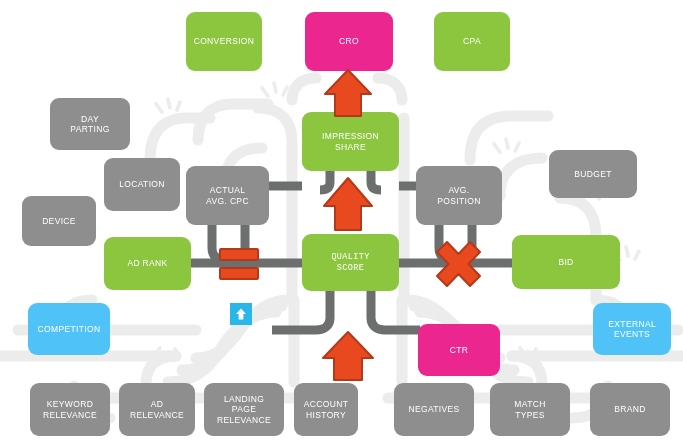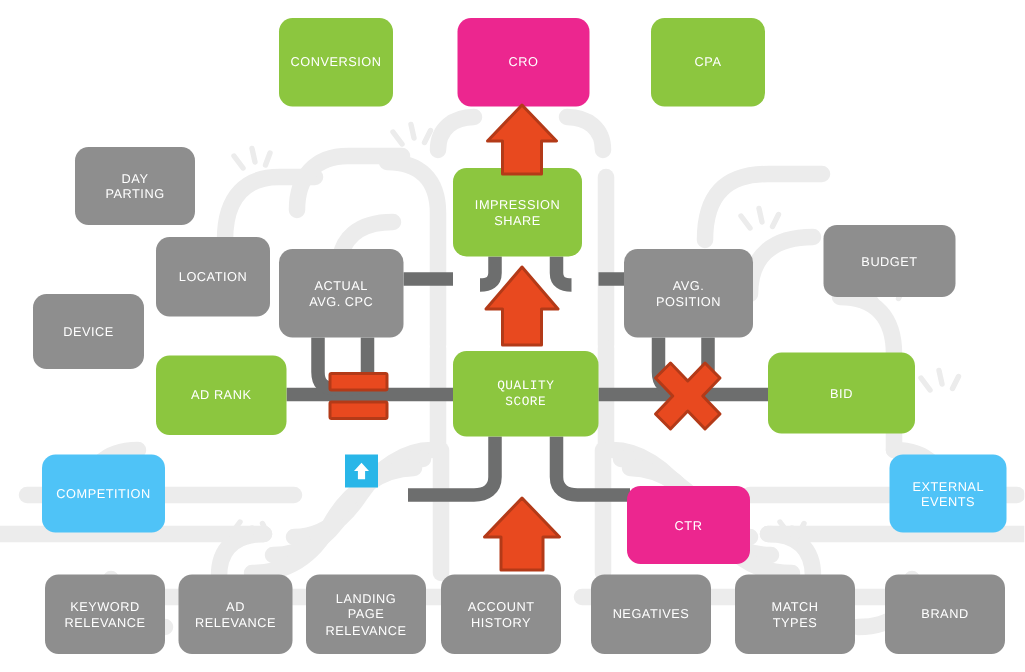--- a/index.html
+++ b/index.html
@@ -163,21 +163,21 @@
   </div>
   <div class="node magenta" style="left:305px;top:12px;width:88px;height:59px;">
     <span class="node-label">CRO</span>
   </div>
   <div class="node green" style="left:434px;top:12px;width:76px;height:59px;">
     <span class="node-label">CPA</span>
   </div>
   <div class="node gray" style="left:50px;top:98px;width:80px;height:52px;">
     <span class="node-label">DAY PARTING</span>
   </div>
-  <div class="node green" style="left:302px;top:112px;width:86px;height:59px;">
+  <div class="node green" style="left:302px;top:112px;width:97px;height:59px;">
     <span class="node-label">IMPRESSION SHARE</span>
   </div>
   <div class="node gray" style="left:104px;top:158px;width:76px;height:53px;">
     <span class="node-label">LOCATION</span>
   </div>
   <div class="node gray" style="left:549px;top:150px;width:88px;height:48px;">
     <span class="node-label">BUDGET</span>
   </div>
   <div class="node gray" style="left:416px;top:166px;width:86px;height:59px;">
     <span class="node-label">AVG. POSITION</span>
@@ -187,42 +187,42 @@
   </div>
   <div class="node gray" style="left:22px;top:196px;width:74px;height:50px;">
     <span class="node-label">DEVICE</span>
   </div>
   <div class="node green" style="left:104px;top:237px;width:87px;height:53px;">
     <span class="node-label">AD RANK</span>
   </div>
   <div class="node green" style="left:302px;top:234px;width:97px;height:57px;font-family:Liberation Mono, monospace;">
     <span class="node-label">QUALITY SCORE</span>
   </div>
-  <div class="node green" style="left:512px;top:235px;width:98px;height:54px;">
+  <div class="node green" style="left:512px;top:235px;width:108px;height:54px;">
     <span class="node-label">BID</span>
   </div>
   <div class="node cyan" style="left:28px;top:303px;width:82px;height:52px;">
     <span class="node-label">COMPETITION</span>
   </div>
   <div class="node cyan" style="left:593px;top:303px;width:78px;height:52px;">
     <span class="node-label">EXTERNAL EVENTS</span>
   </div>
   <div class="node magenta" style="left:418px;top:324px;width:82px;height:52px;">
     <span class="node-label">CTR</span>
   </div>
   <div class="node gray" style="left:30px;top:383px;width:80px;height:53px;">
     <span class="node-label">KEYWORD RELEVANCE</span>
   </div>
   <div class="node gray" style="left:119px;top:383px;width:76px;height:53px;">
     <span class="node-label">AD RELEVANCE</span>
   </div>
   <div class="node gray" style="left:204px;top:383px;width:80px;height:53px;">
     <span class="node-label">LANDING PAGE RELEVANCE</span>
   </div>
-  <div class="node gray" style="left:294px;top:383px;width:80px;height:53px;">
+  <div class="node gray" style="left:294px;top:383px;width:64px;height:53px;">
     <span class="node-label">ACCOUNT HISTORY</span>
   </div>
   <div class="node gray" style="left:394px;top:383px;width:80px;height:53px;">
     <span class="node-label">NEGATIVES</span>
   </div>
   <div class="node gray" style="left:490px;top:383px;width:80px;height:53px;">
     <span class="node-label">MATCH TYPES</span>
   </div>
   <div class="node gray" style="left:590px;top:383px;width:80px;height:53px;">
     <span class="node-label">BRAND</span>

